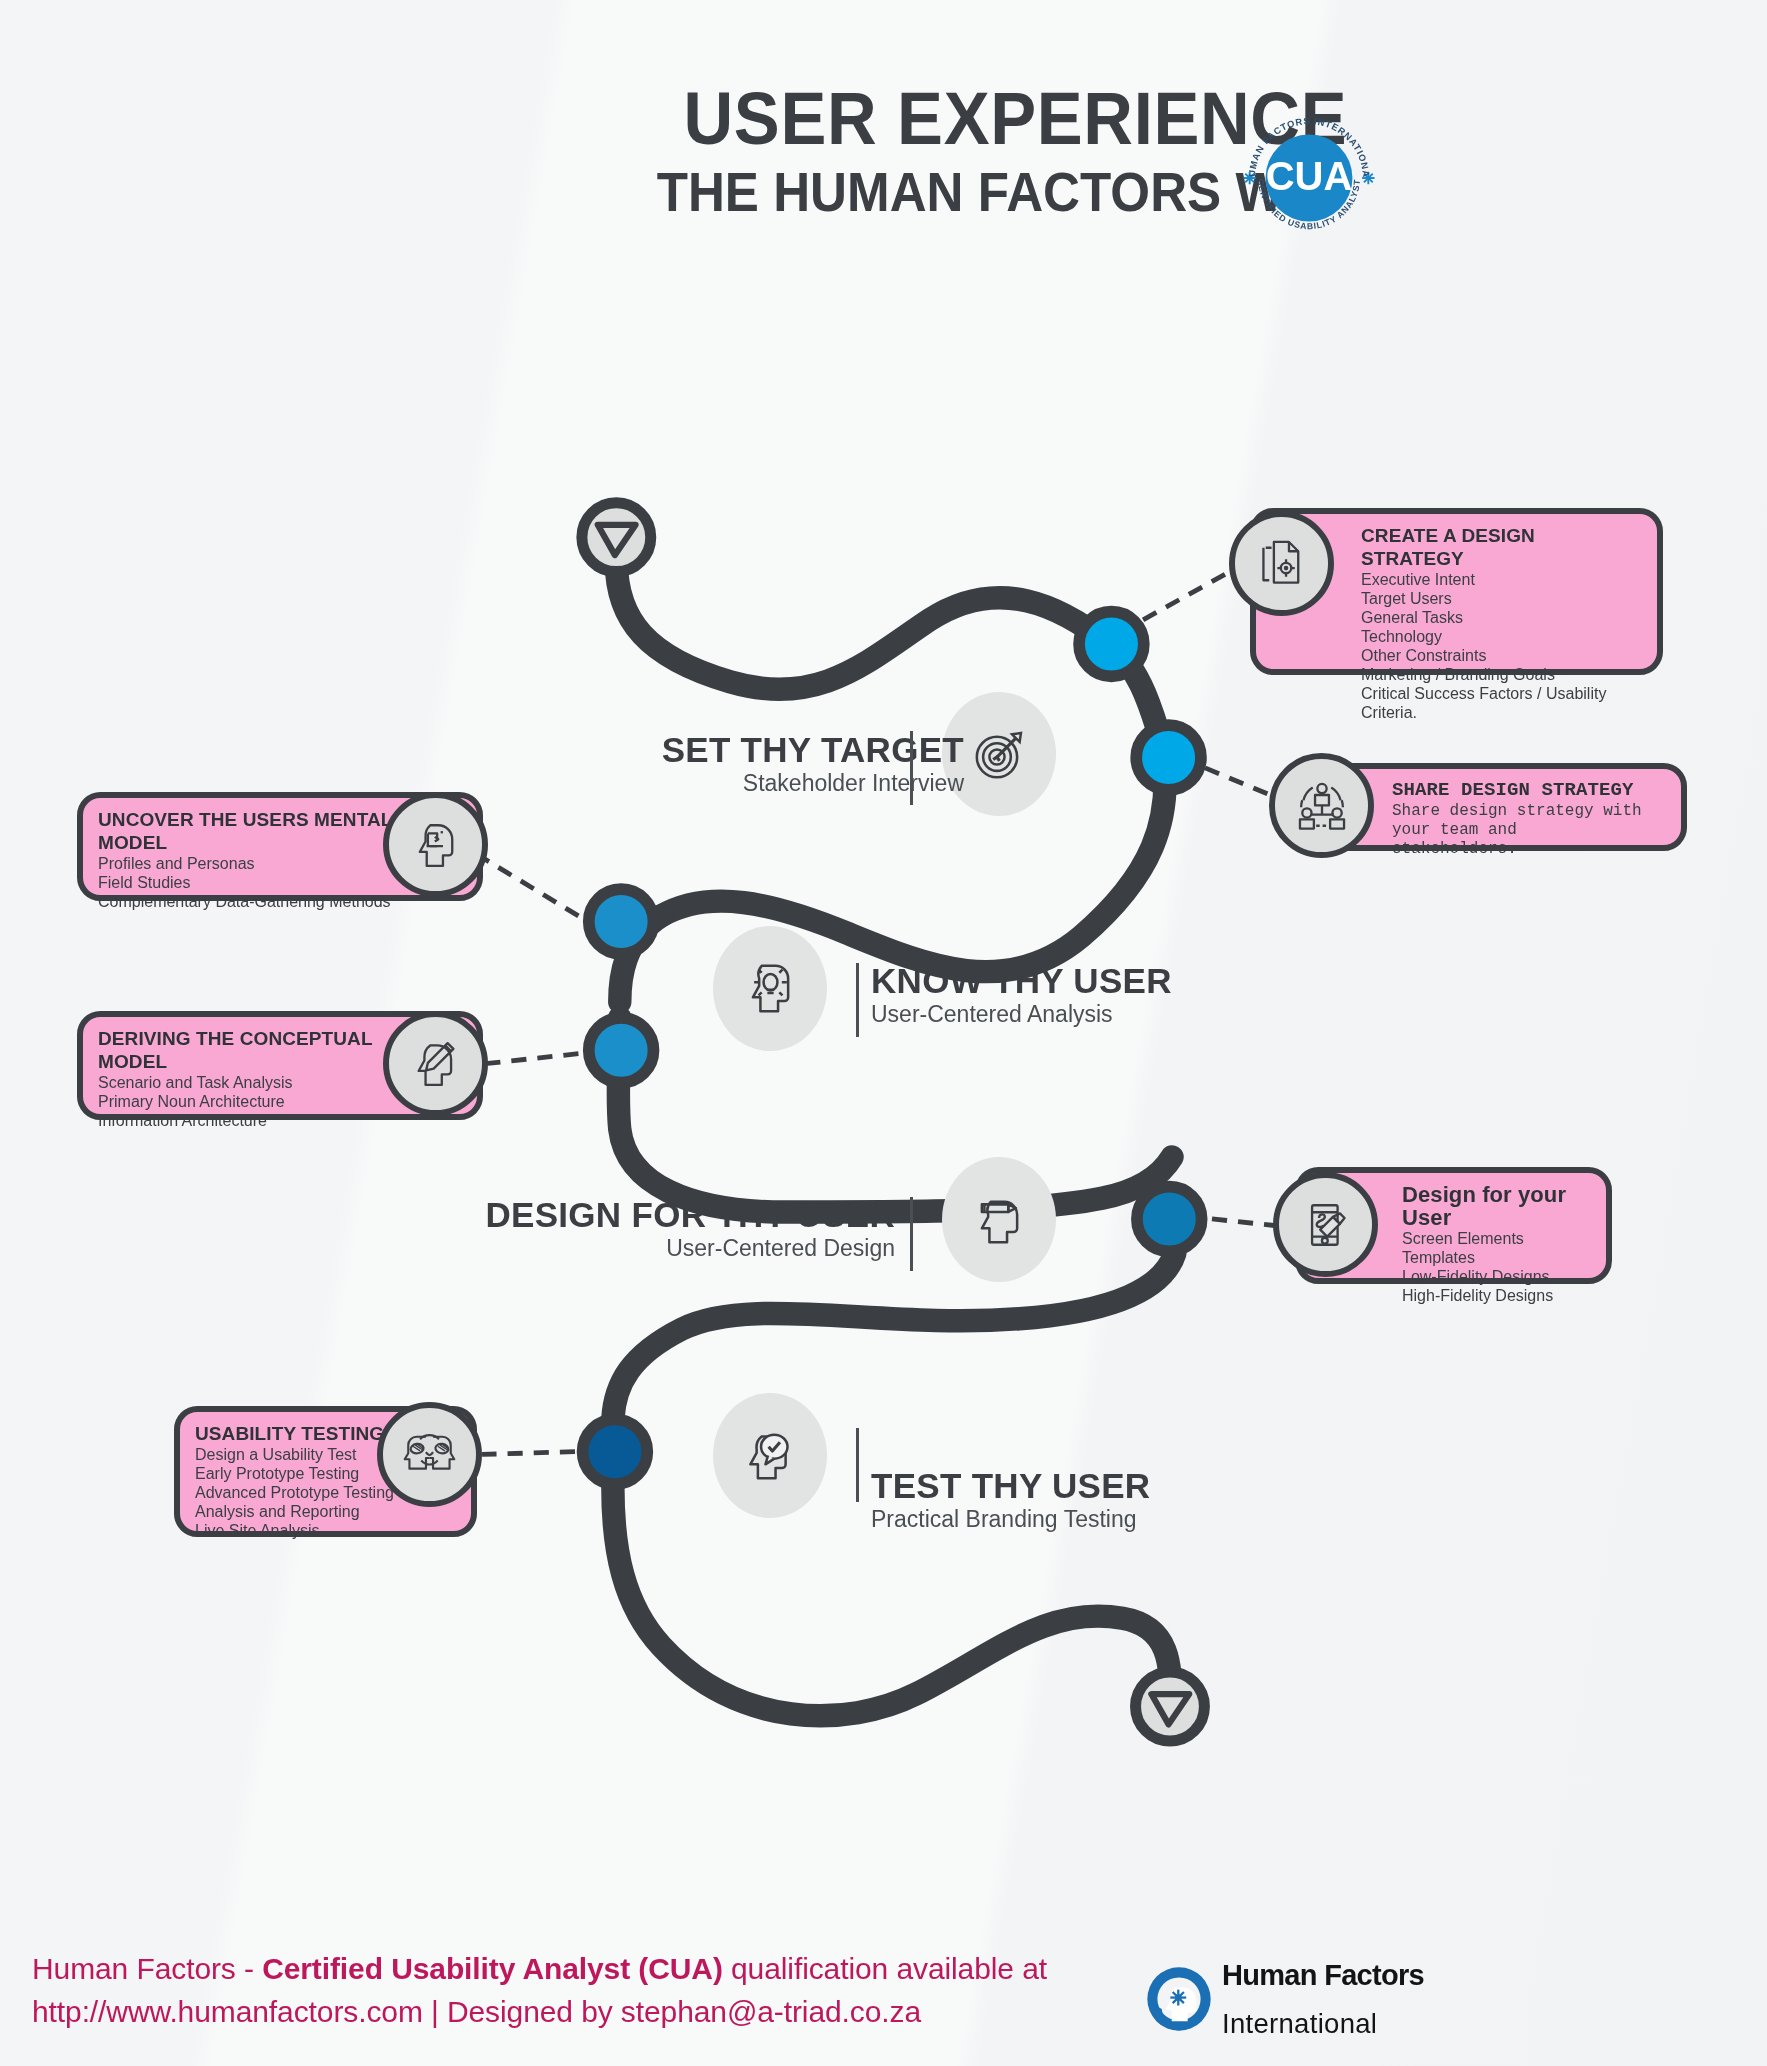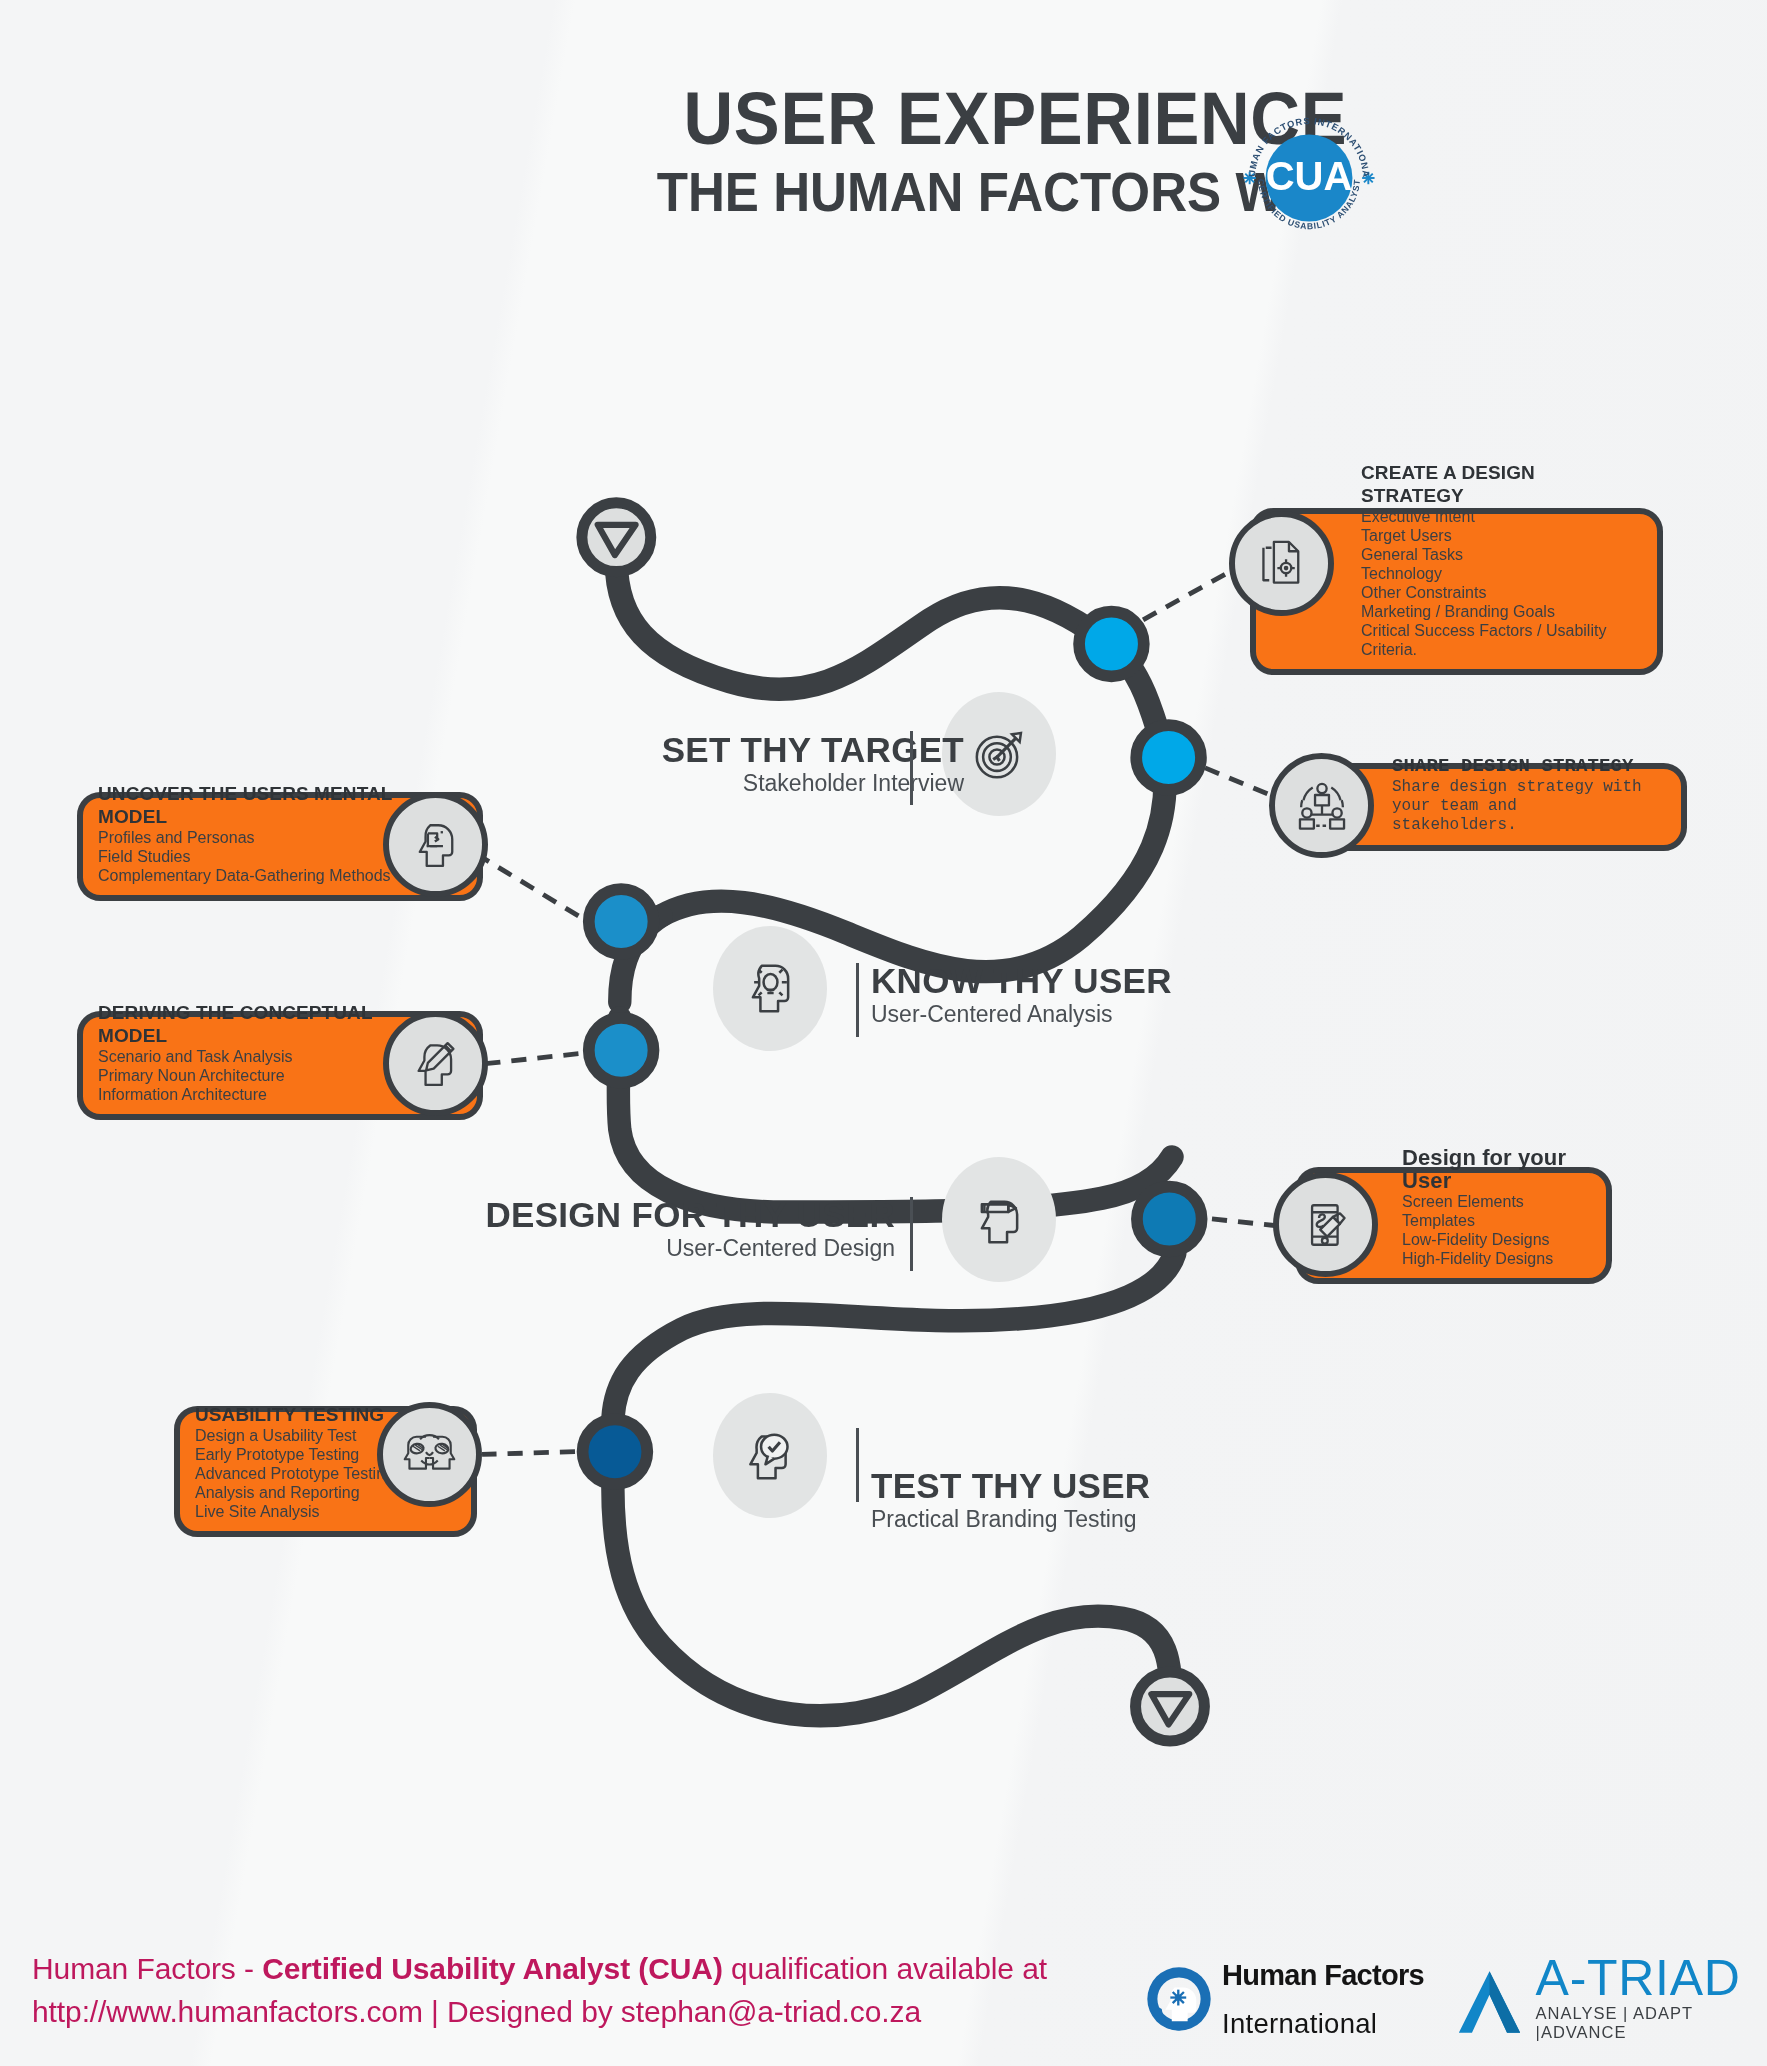--- a/index.html
+++ b/index.html
@@ -43,25 +43,25 @@
   
   .stage-icon-bubble{
     position:absolute;border-radius:50%;
     background:#e2e4e4;
     display:flex;align-items:center;justify-content:center;
   }
 
   
   .callout{
     position:absolute;
-    background:#f97316;
+    background:#f9a8d4;
     border:6.9px solid #3b3f43;
     border-radius:23.4px;
     box-sizing:border-box;
-    display:flex;align-items:flex-end;
+    display:flex;align-items:flex-start;
   }
   .callout .cbody{padding:9.6px 15px;}
   .callout .ch{font-size:19px;font-weight:bold;color:#2f3337;line-height:23px;letter-spacing:0.1px;}
   .callout .ch.mixed{font-size:22px;}
   .callout .cl{font-size:16px;color:#3b3f43;line-height:19px;}
   .callout-badge{
     position:absolute;border-radius:50%;
     background:#dddfdf;border:6.9px solid #3b3f43;
     box-sizing:border-box;
     display:flex;align-items:center;justify-content:center;
@@ -405,26 +405,16 @@
           <rect x="-11" y="-1.6" width="22" height="3.2" transform="rotate(-45)"></rect>
           <circle r="4.5"></circle>
         </g>
       </svg>
       <div id="hfi-words">
         <div class="l1">Human Factors</div>
         <div class="l2">International</div>
       </div>
     </div>
 
-    <div id="atriad-logo">
-      <svg viewBox="0 0 100 100" width="80" height="80">
-        <path d="M50 8 L92 92 L74 92 L50 40 L26 92 L8 92 Z" fill="#1186c8"></path>
-        <path d="M50 8 L92 92 L74 92 L50 40 Z" fill="#0d6ea6"></path>
-      </svg>
-      <div id="atriad-words">
-        <div class="a1">A-TRIAD</div>
-        <div class="a2">ANALYSE | ADAPT |ADVANCE</div>
-      </div>
-    </div>
   </div>
 
 </div>
 
 
 </body></html>

